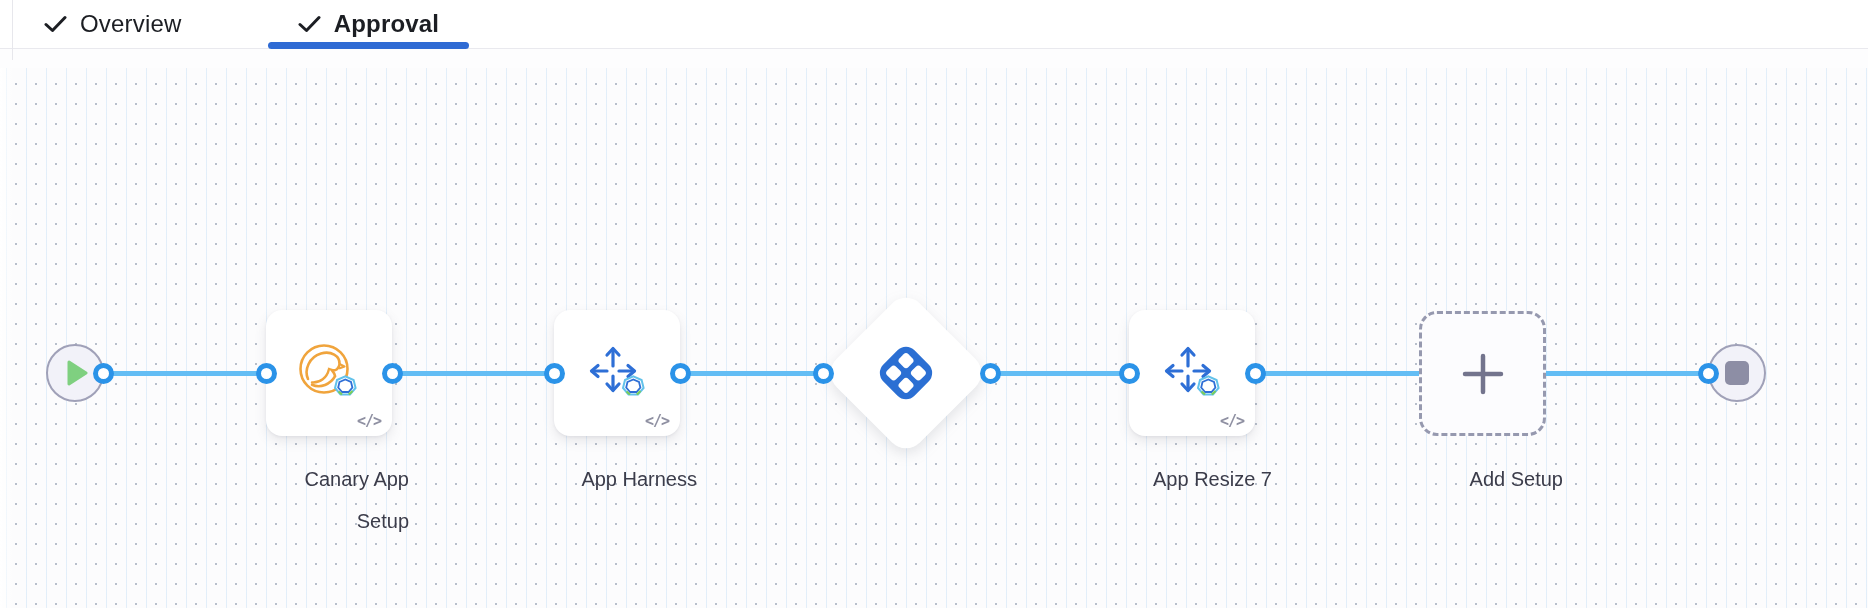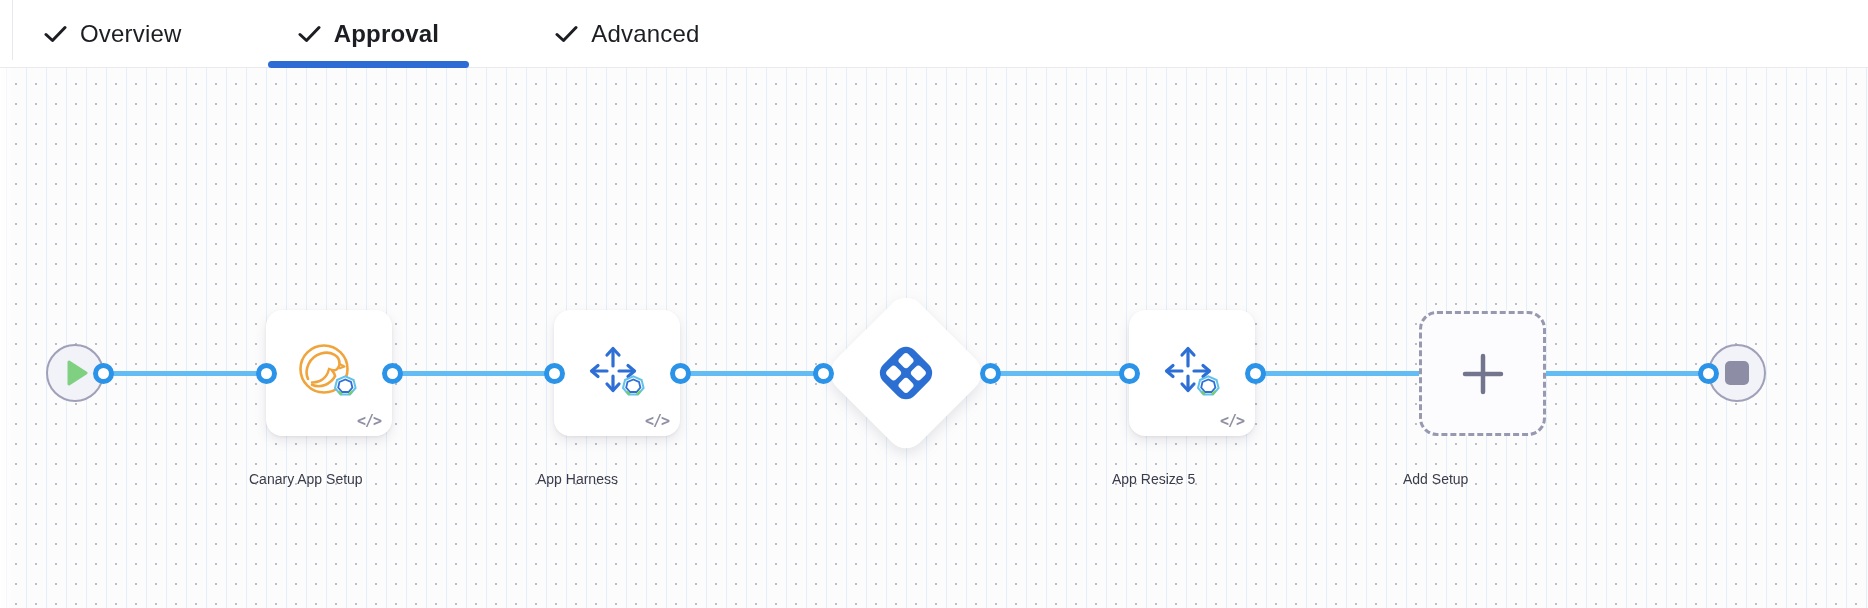--- a/index.html
+++ b/index.html
@@ -3,21 +3,21 @@
 <meta charset="utf-8">
 <style>
   html,body{margin:0;padding:0;}
   body{
     width:1868px;height:608px;position:relative;overflow:hidden;
     font-family:"Liberation Sans","DejaVu Sans",sans-serif;
     background:#fdfdfe;
   }
   
   .tabbar{
-    position:absolute;left:0;top:0;width:1868px;height:68px;
+    position:absolute;left:0;top:0;width:1868px;height:49px;
     background:#ffffff;border-bottom:1px solid #e9e9ee;
     display:flex;align-items:center;padding-left:14px;box-sizing:border-box;z-index:10;
   }
   .tabbar-divider{position:absolute;left:12px;top:0;width:1px;height:60px;background:#e7e7ec;}
   .tab{
     position:relative;height:100%;display:flex;align-items:center;gap:13px;
     padding:0 30px;margin-right:56px;cursor:pointer;
   }
   .tab .tab-label{font-size:24px;color:#1c1e23;font-weight:400;letter-spacing:.2px;}
   .tab.active .tab-label{font-weight:700;}
@@ -71,48 +71,42 @@
   .diamond-shape{
     position:absolute;inset:0;background:#ffffff;border-radius:20px;transform:rotate(45deg);
   }
   .diamond-node .node-icon{position:absolute;left:50%;top:50%;transform:translate(-50%,-50%);}
   .add-step-box{
     position:absolute;left:1419px;top:243px;width:127px;height:125px;border-radius:18px;
     background:#fcfcfe;border:3px dashed #9699af;box-sizing:border-box;z-index:3;cursor:pointer;
     display:flex;align-items:center;justify-content:center;
   }
   .node-label{
-    position:absolute;top:390px;width:160px;text-align:left;
-    font-size:14px;line-height:42px;color:#3b3c4a;z-index:4;
+    position:absolute;top:390px;width:160px;text-align:right;
+    font-size:20px;line-height:42px;color:#3b3c4a;z-index:4;
   }
   .end-square{width:24px;height:24px;border-radius:5px;background:#8d8ea5;}
 </style>
 </head>
 <body>
 
 <div class="tabbar">
   <div class="tabbar-divider"></div>
 
   <div class="tab">
     <svg class="check-icon" viewBox="0 0 23 18">
         <polyline points="2,9.5 8.5,15.5 21,2.5" fill="none" stroke="#1c1e23" stroke-width="3" stroke-linecap="round" stroke-linejoin="round"></polyline>
       </svg>
     <span class="tab-label">Overview</span>
   </div>
   <div class="tab active">
     <svg class="check-icon" viewBox="0 0 23 18">
         <polyline points="2,9.5 8.5,15.5 21,2.5" fill="none" stroke="#1c1e23" stroke-width="3" stroke-linecap="round" stroke-linejoin="round"></polyline>
       </svg>
     <span class="tab-label">Approval</span>
-  </div>
-  <div class="tab">
-    <svg class="check-icon" viewBox="0 0 23 18">
-        <polyline points="2,9.5 8.5,15.5 21,2.5" fill="none" stroke="#1c1e23" stroke-width="3" stroke-linecap="round" stroke-linejoin="round"></polyline>
-      </svg>
-    <span class="tab-label">Advanced</span>
   </div>
 </div>
 
 <div class="canvas">
   <div class="canvas-left-fade"></div>
 
   <div class="connector-line"></div>
 
   <div class="round-node" style="left:46px;">
     <svg width="22" height="26" viewBox="0 0 22 26" style="margin-left:5px;">
@@ -206,15 +200,15 @@
   <div class="port" style="left:543.5px;"></div>
   <div class="port" style="left:669.5px;"></div>
   <div class="port" style="left:812.5px;"></div>
   <div class="port" style="left:979.5px;"></div>
   <div class="port" style="left:1118.5px;"></div>
   <div class="port" style="left:1244.5px;"></div>
   <div class="port" style="left:1697.5px;"></div>
 
   <div class="node-label" style="left:249px;">Canary App Setup</div>
   <div class="node-label" style="left:537px;">App Harness</div>
-  <div class="node-label" style="left:1112px;">App Resize 5</div>
+  <div class="node-label" style="left:1112px;">App Resize 7</div>
   <div class="node-label" style="left:1403px;">Add Setup</div>
 </div>
 
 </body></html>

